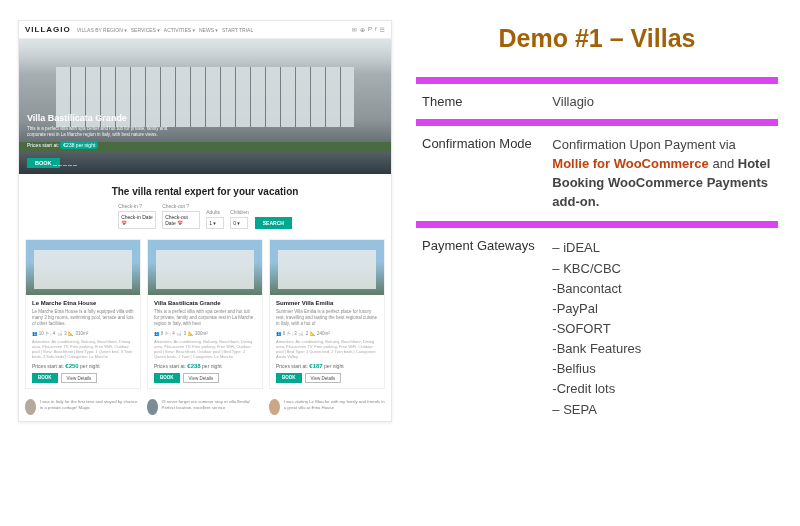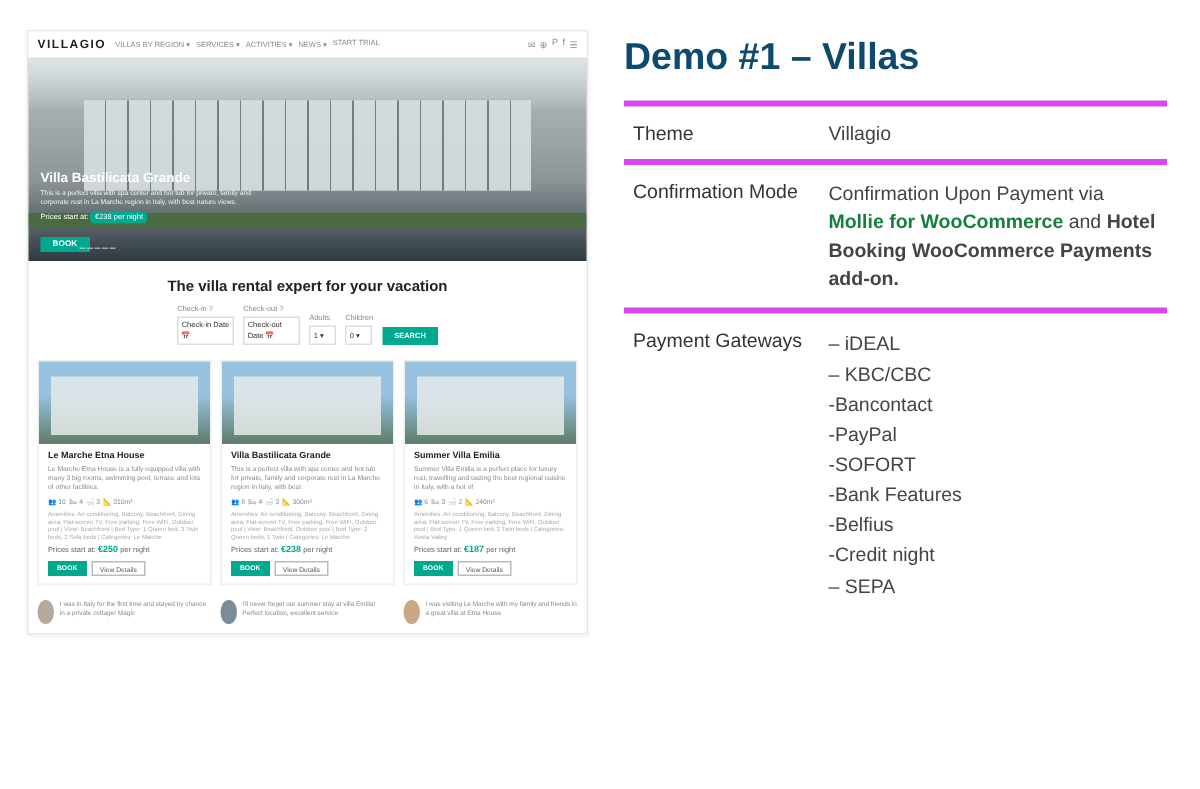--- a/index.html
+++ b/index.html
@@ -53,29 +53,29 @@
   .cact-out { border:1px solid #bbb; color:#555; padding:1.5px 5px; font-size:4.5px; }
 
   .testi { display:flex; gap:6px; padding:0 6px 6px; }
   .tcell { flex:1; display:flex; gap:4px; align-items:flex-start; }
   .avatar { width:16px; height:16px; border-radius:50%; background:#b5a99c; }
   .avatar.a2 { background:#7a8c97; }
   .avatar.a3 { background:#c9a886; }
   .ttext { font-size:4.3px; color:#888; line-height:1.3; }
 
   
-  .title { color:#0c4a6e; font-size:25px; font-weight:700; margin-bottom:14px; font-family:"Helvetica Neue", Arial, sans-serif; }
+  .title { color:#a16207; font-size:25px; font-weight:700; margin-bottom:24px; font-family:"Helvetica Neue", Arial, sans-serif;text-align:center; }
   .create-btn { background:#2eb1d1; color:#fff; border:none; padding:11px 20px; font-size:14px; cursor:pointer; }
   .features-h { font-size:18px; color:#333; margin-top:58px; margin-bottom:8px; font-weight:400; }
   .feat-table { width:100%; border-collapse:collapse; font-size:13px; color:#444; }
-  .feat-table tr { border-top:4px solid #d946ef; }
+  .feat-table tr { border-top:7px solid #d946ef; }
   .feat-table td { padding:10px 6px; vertical-align:top; }
   .feat-table td:first-child { width:36%; color:#333; }
   .conf-val { line-height:1.45; }
-  .conf-val a { color:#15803d; text-decoration:none; }
+  .conf-val a { color:#c2410c; text-decoration:none; }
   .conf-val b, .conf-val strong { font-weight:700; }
   .pg-list { line-height:1.55; }
 </style>
 </head>
 <body>
 
 <div class="page">
 
   <div class="left-col">
     <div class="screenshot">
@@ -227,21 +227,21 @@
       <tr>
         <td>Payment Gateways</td>
         <td class="pg-list" id="gateways-cell">
               <div>– iDEAL</div>
               <div>– KBC/CBC</div>
               <div>-Bancontact</div>
               <div>-PayPal</div>
               <div>-SOFORT</div>
               <div>-Bank Features</div>
               <div>-Belfius</div>
-              <div>-Credit night</div>
+              <div>-Credit lots</div>
               <div>– SEPA</div>
             </td>
       </tr>
 
     </tbody>
       </table>
   </div>
 </div>
 
 </body></html>

